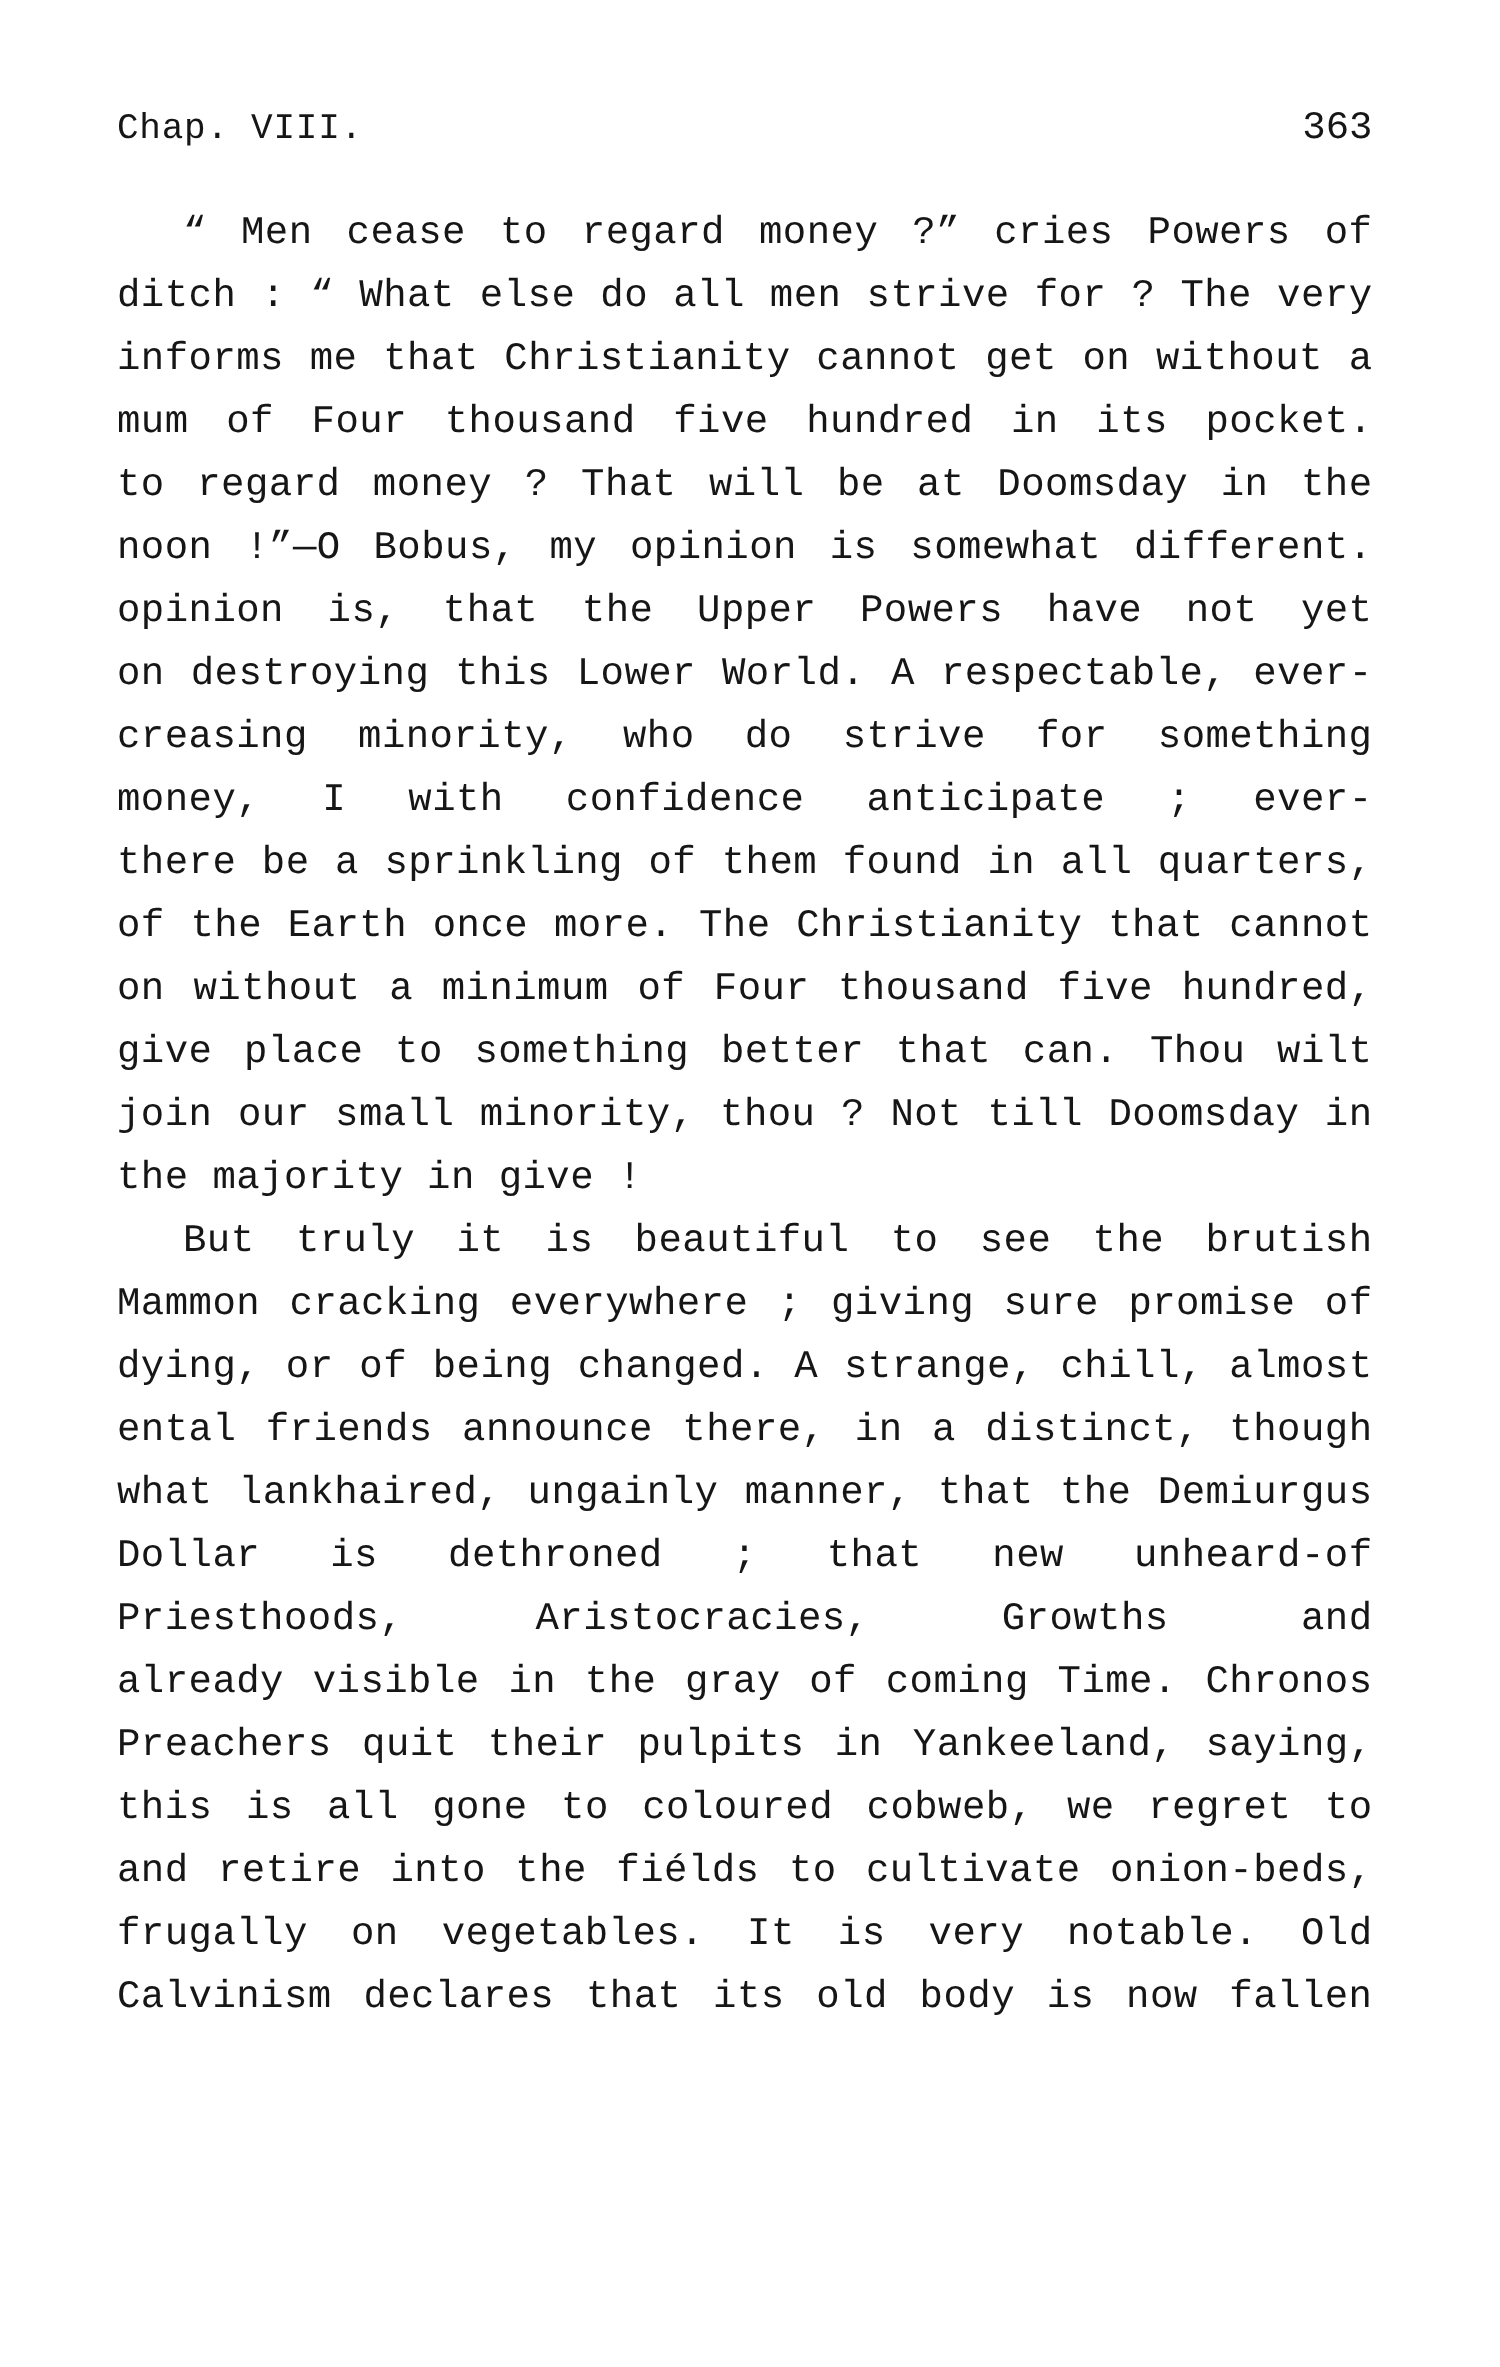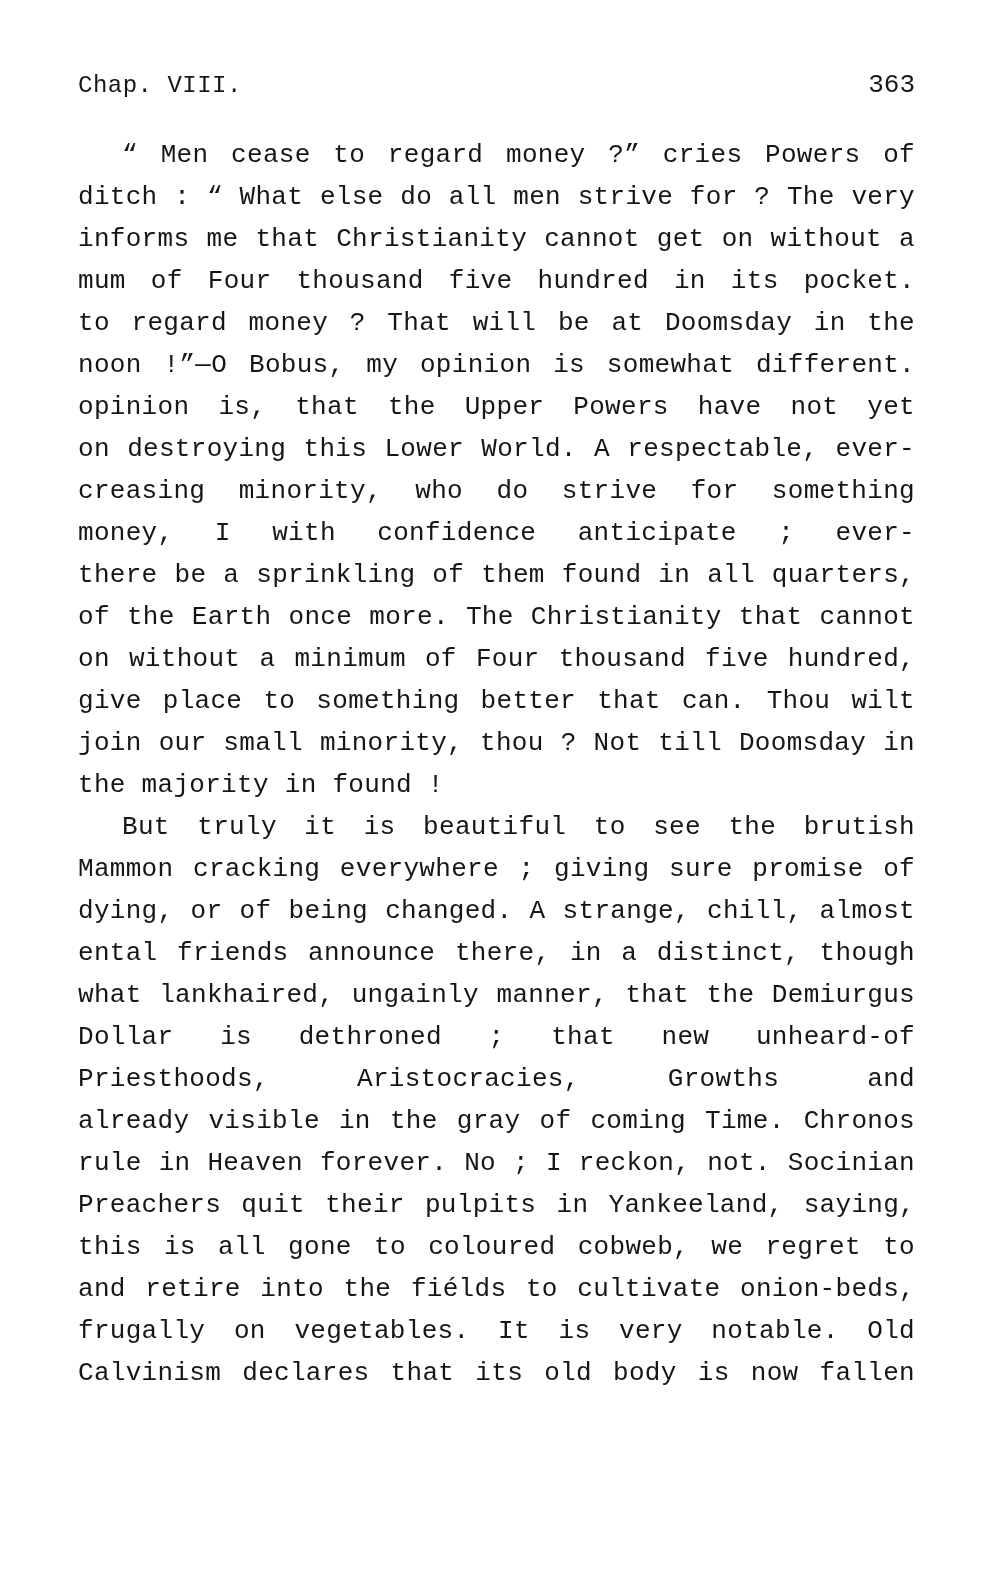--- a/index.html
+++ b/index.html
@@ -91,32 +91,31 @@
         <div class="line">noon !”—O Bobus, my opinion is somewhat different.  My</div>
         <div class="line">opinion is, that the Upper Powers have not yet determined</div>
         <div class="line">on destroying this Lower World.  A respectable, ever-in-</div>
         <div class="line">creasing minority, who do strive for something higher than</div>
         <div class="line">money, I with confidence anticipate ; ever-increasing, till</div>
         <div class="line">there be a sprinkling of them found in all quarters, as salt</div>
         <div class="line">of the Earth once more.  The Christianity that cannot get</div>
         <div class="line">on without a minimum of Four thousand five hundred, will</div>
         <div class="line">give place to something better that can.  Thou wilt not</div>
         <div class="line">join our small minority, thou ?  Not till Doomsday in the</div>
-        <div class="line short-last">the majority in found !</div>
+        <div class="line short-last">the majority in give !</div>
       </div>
       <div class="paragraph">
         <div class="line indent">But truly it is beautiful to see the brutish empire of</div>
         <div class="line">Mammon cracking everywhere ; giving sure promise of</div>
         <div class="line">dying, or of being changed.  A strange, chill, almost ghastly</div>
         <div class="line">ental friends announce there, in a distinct, though some-</div>
         <div class="line">what lankhaired, ungainly manner, that the Demiurgus</div>
         <div class="line">Dollar is dethroned ; that new unheard-of Demiurgusships,</div>
         <div class="line">Priesthoods, Aristocracies, Growths and Destructions, are</div>
         <div class="line">already visible in the gray of coming Time.  Chronos is</div>
-        <div class="line">rule in Heaven forever.  No ; I reckon, not.  Socinian</div>
         <div class="line">Preachers quit their pulpits in Yankeeland, saying, “ Friends,</div>
         <div class="line">this is all gone to coloured cobweb, we regret to say !”—</div>
         <div class="line">and retire into the fiélds to cultivate onion-beds, and live</div>
         <div class="line">frugally on vegetables.  It is very notable.  Old regard</div>
         <div class="line">Calvinism declares that its old body is now fallen to tatters,</div>
       </div>
     </div>
 
 </div>
 

